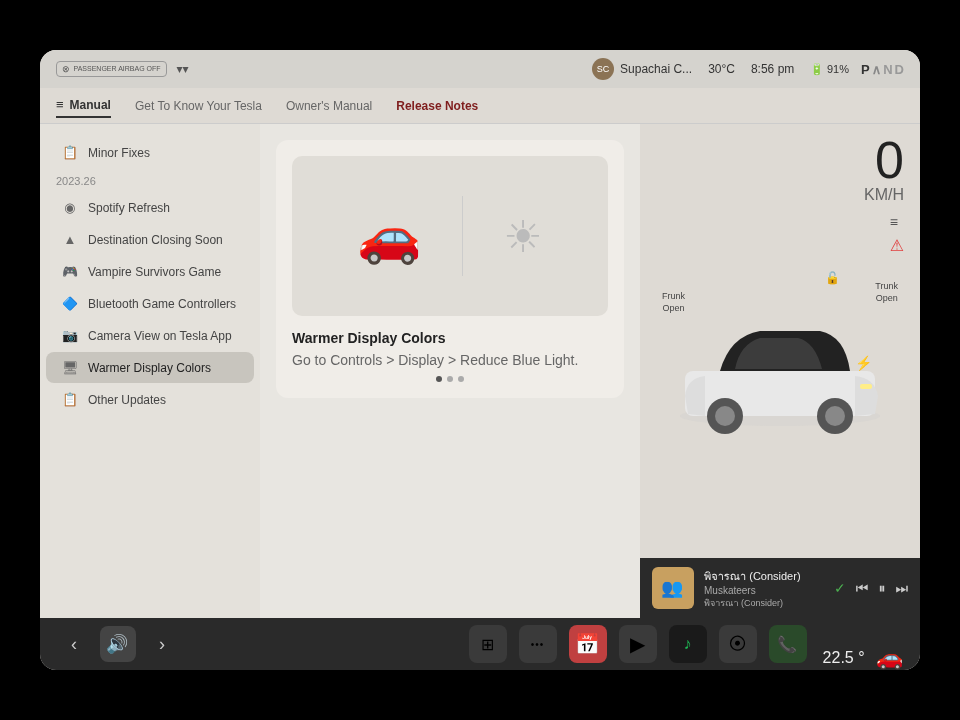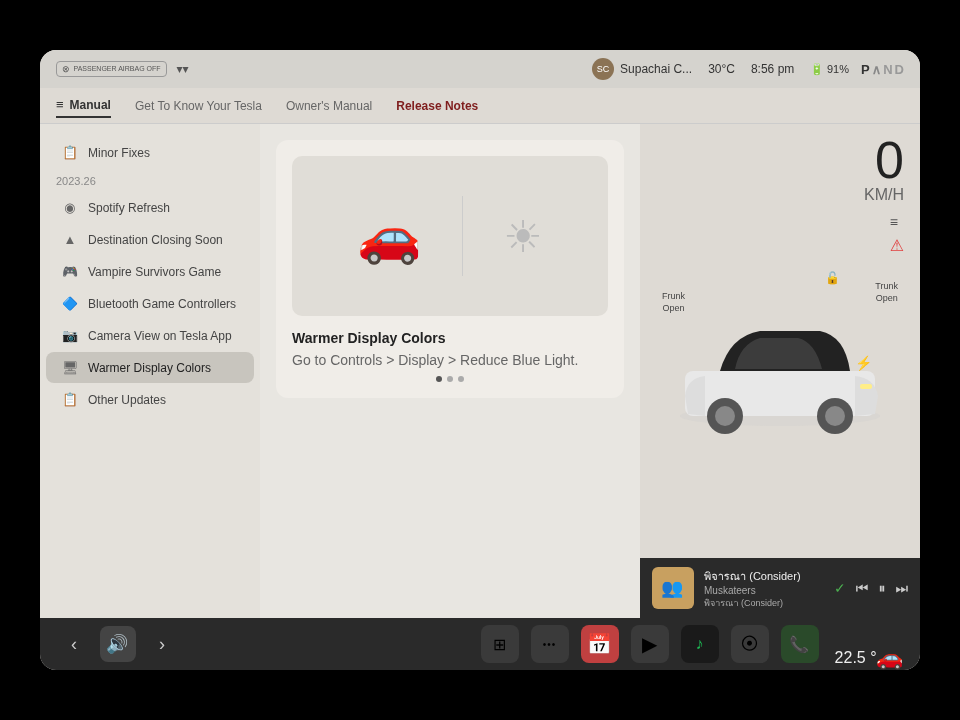--- a/index.html
+++ b/index.html
@@ -325,21 +325,21 @@
       display: flex;
       align-items: center;
       justify-content: center;
       font-size: 20px;
       cursor: pointer;
       background: #3a3a3a;
     }
     .taskbar-right {
       display: flex;
       align-items: center;
-      gap: 0;
+      gap: 12px;
       color: #ccc;
       font-size: 14px;
       margin-top: 28px;
     }
     .temp-display {
       font-size: 16px;
       font-weight: 500;
       color: #eee;
     }
     .car-taskbar-icon { font-size: 22px; color: #ccc; }

